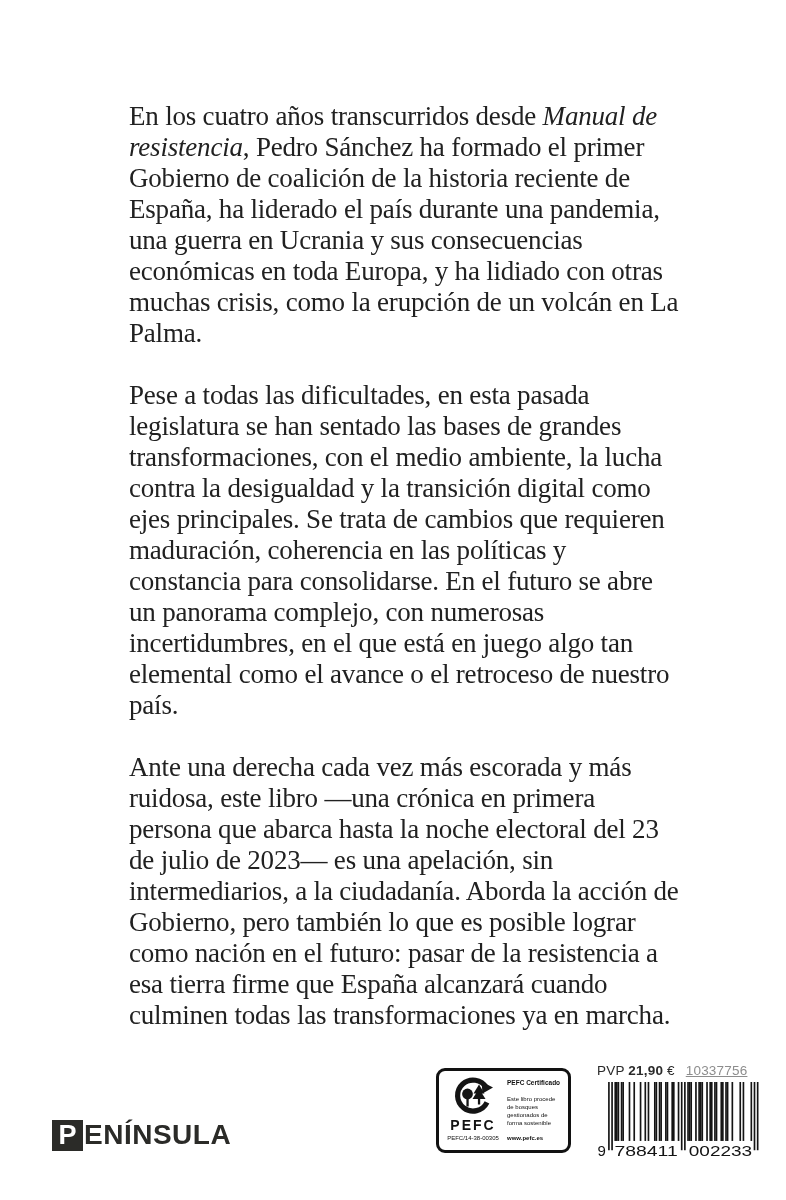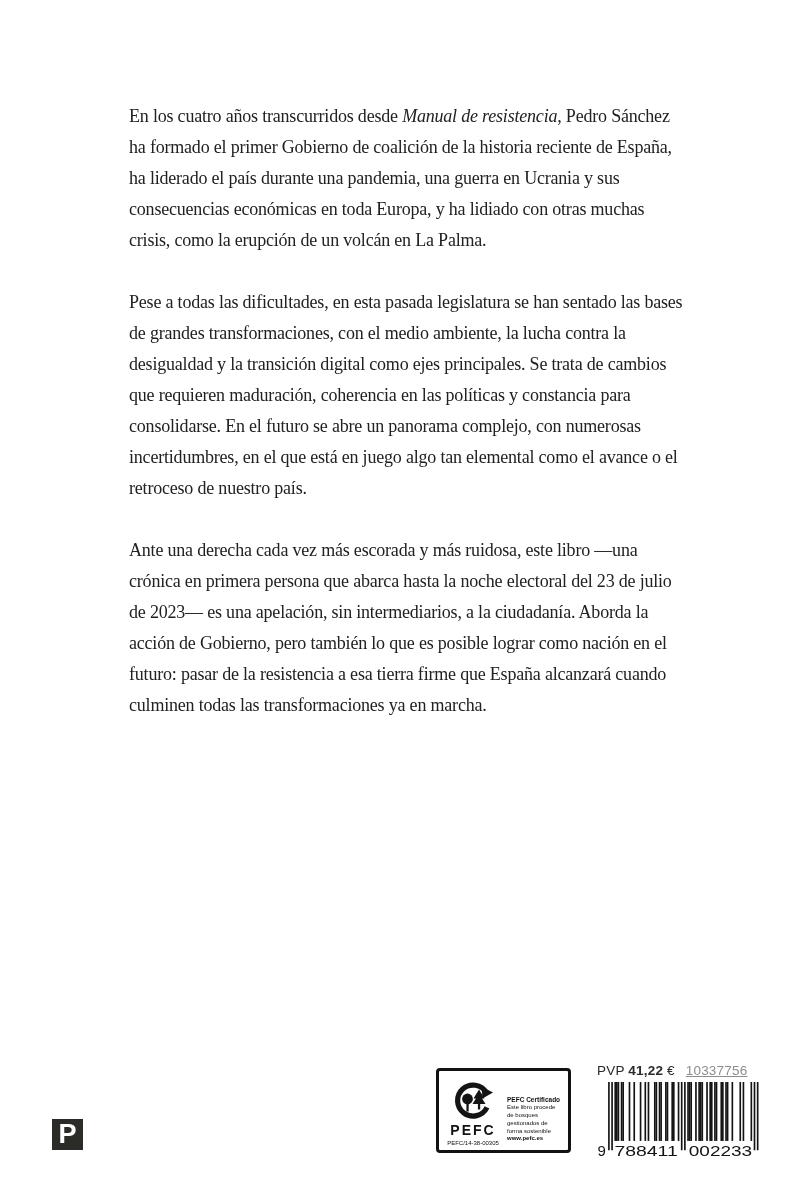--- a/index.html
+++ b/index.html
@@ -7,31 +7,31 @@
     position:relative;
     width:786px;height:1200px;
     margin:0 auto;
     background:#ffffff;
     overflow:hidden;
   }
   
   .synopsis{
     position:absolute;left:129px;top:101px;width:554px;
     font-family:"Liberation Serif","DejaVu Serif",serif;
-    font-size:18px;line-height:31px;letter-spacing:-0.2px;
+    font-size:27px;line-height:31px;letter-spacing:-0.2px;
     color:#212121;
   }
   .synopsis p{margin:0 0 31px 0;}
   .synopsis em{font-style:italic;}
   
   .pefc-box{
     position:absolute;left:436px;top:1068px;width:135px;height:85px;
-    border:3.5px solid #121212;border-radius:4px;background:#fff;
+    border:3.5px solid #121212;border-radius:9px;background:#fff;
     box-sizing:border-box;display:flex;
-    font-family:"Liberation Sans","DejaVu Sans",sans-serif;color:#121212;align-items:flex-end;
+    font-family:"Liberation Sans","DejaVu Sans",sans-serif;color:#121212;
   }
   .pefc-left{width:60px;display:flex;flex-direction:column;align-items:center;padding:5px 0 4px 4px;}
   .pefc-word{font-weight:bold;font-size:14px;letter-spacing:2px;line-height:14px;margin-top:1px;}
   .pefc-code{font-size:6px;letter-spacing:0;margin-top:3px;white-space:nowrap;}
   .pefc-right{flex:1;display:flex;flex-direction:column;justify-content:space-between;
     padding:8px 5px 9px 4px;}
   .pefc-title{font-size:6.5px;font-weight:bold;}
   .pefc-desc{font-size:6px;line-height:8px;}
   .pefc-web{font-size:6px;font-weight:bold;}
   
@@ -85,21 +85,21 @@
     <div class="pefc-right">
       <div class="pefc-title">PEFC Certificado</div>
       <div class="pefc-desc">Este libro procede de bosques gestionados de forma sostenible</div>
       <div class="pefc-web">www.pefc.es</div>
     </div>
   </div>
 
   <div class="retail">
     <div class="price-line">
       <span>PVP</span>
-      <span class="amount">41,22</span>
+      <span class="amount">21,90</span>
       <span>€</span>
       <span class="code">10337756</span>
     </div>
     <div id="barcode"><svg viewBox="0 0 103 49" width="163" height="76" preserveAspectRatio="none">
           <rect x="7" y="0" width="1.05" height="44" fill="#141414"></rect>
           <rect x="9" y="0" width="1.05" height="44" fill="#141414"></rect>
           <rect x="11" y="0" width="1.05" height="38" fill="#141414"></rect>
           <rect x="12" y="0" width="1.05" height="38" fill="#141414"></rect>
           <rect x="13" y="0" width="1.05" height="38" fill="#141414"></rect>
           <rect x="15" y="0" width="1.05" height="38" fill="#141414"></rect>
@@ -145,15 +145,16 @@
           <text x="3" y="48" font-size="9.5" font-family="&quot;Liberation Sans&quot;,&quot;DejaVu Sans&quot;,sans-serif" fill="#141414" text-anchor="middle">9</text>
           <text x="31" y="48" font-size="9.5" font-family="&quot;Liberation Sans&quot;,&quot;DejaVu Sans&quot;,sans-serif" fill="#141414" text-anchor="middle" textLength="40" lengthAdjust="spacingAndGlyphs">788411</text>
           <text x="78" y="48" font-size="9.5" font-family="&quot;Liberation Sans&quot;,&quot;DejaVu Sans&quot;,sans-serif" fill="#141414" text-anchor="middle" textLength="40" lengthAdjust="spacingAndGlyphs">002233</text>
         </svg></div>
   </div>
 
   <div class="publisher">
     <span class="pub-square">
         <span>P</span>
       </span>
+    <span class="pub-rest">ENÍNSULA</span>
   </div>
 
 </div>
 
 </body></html>

